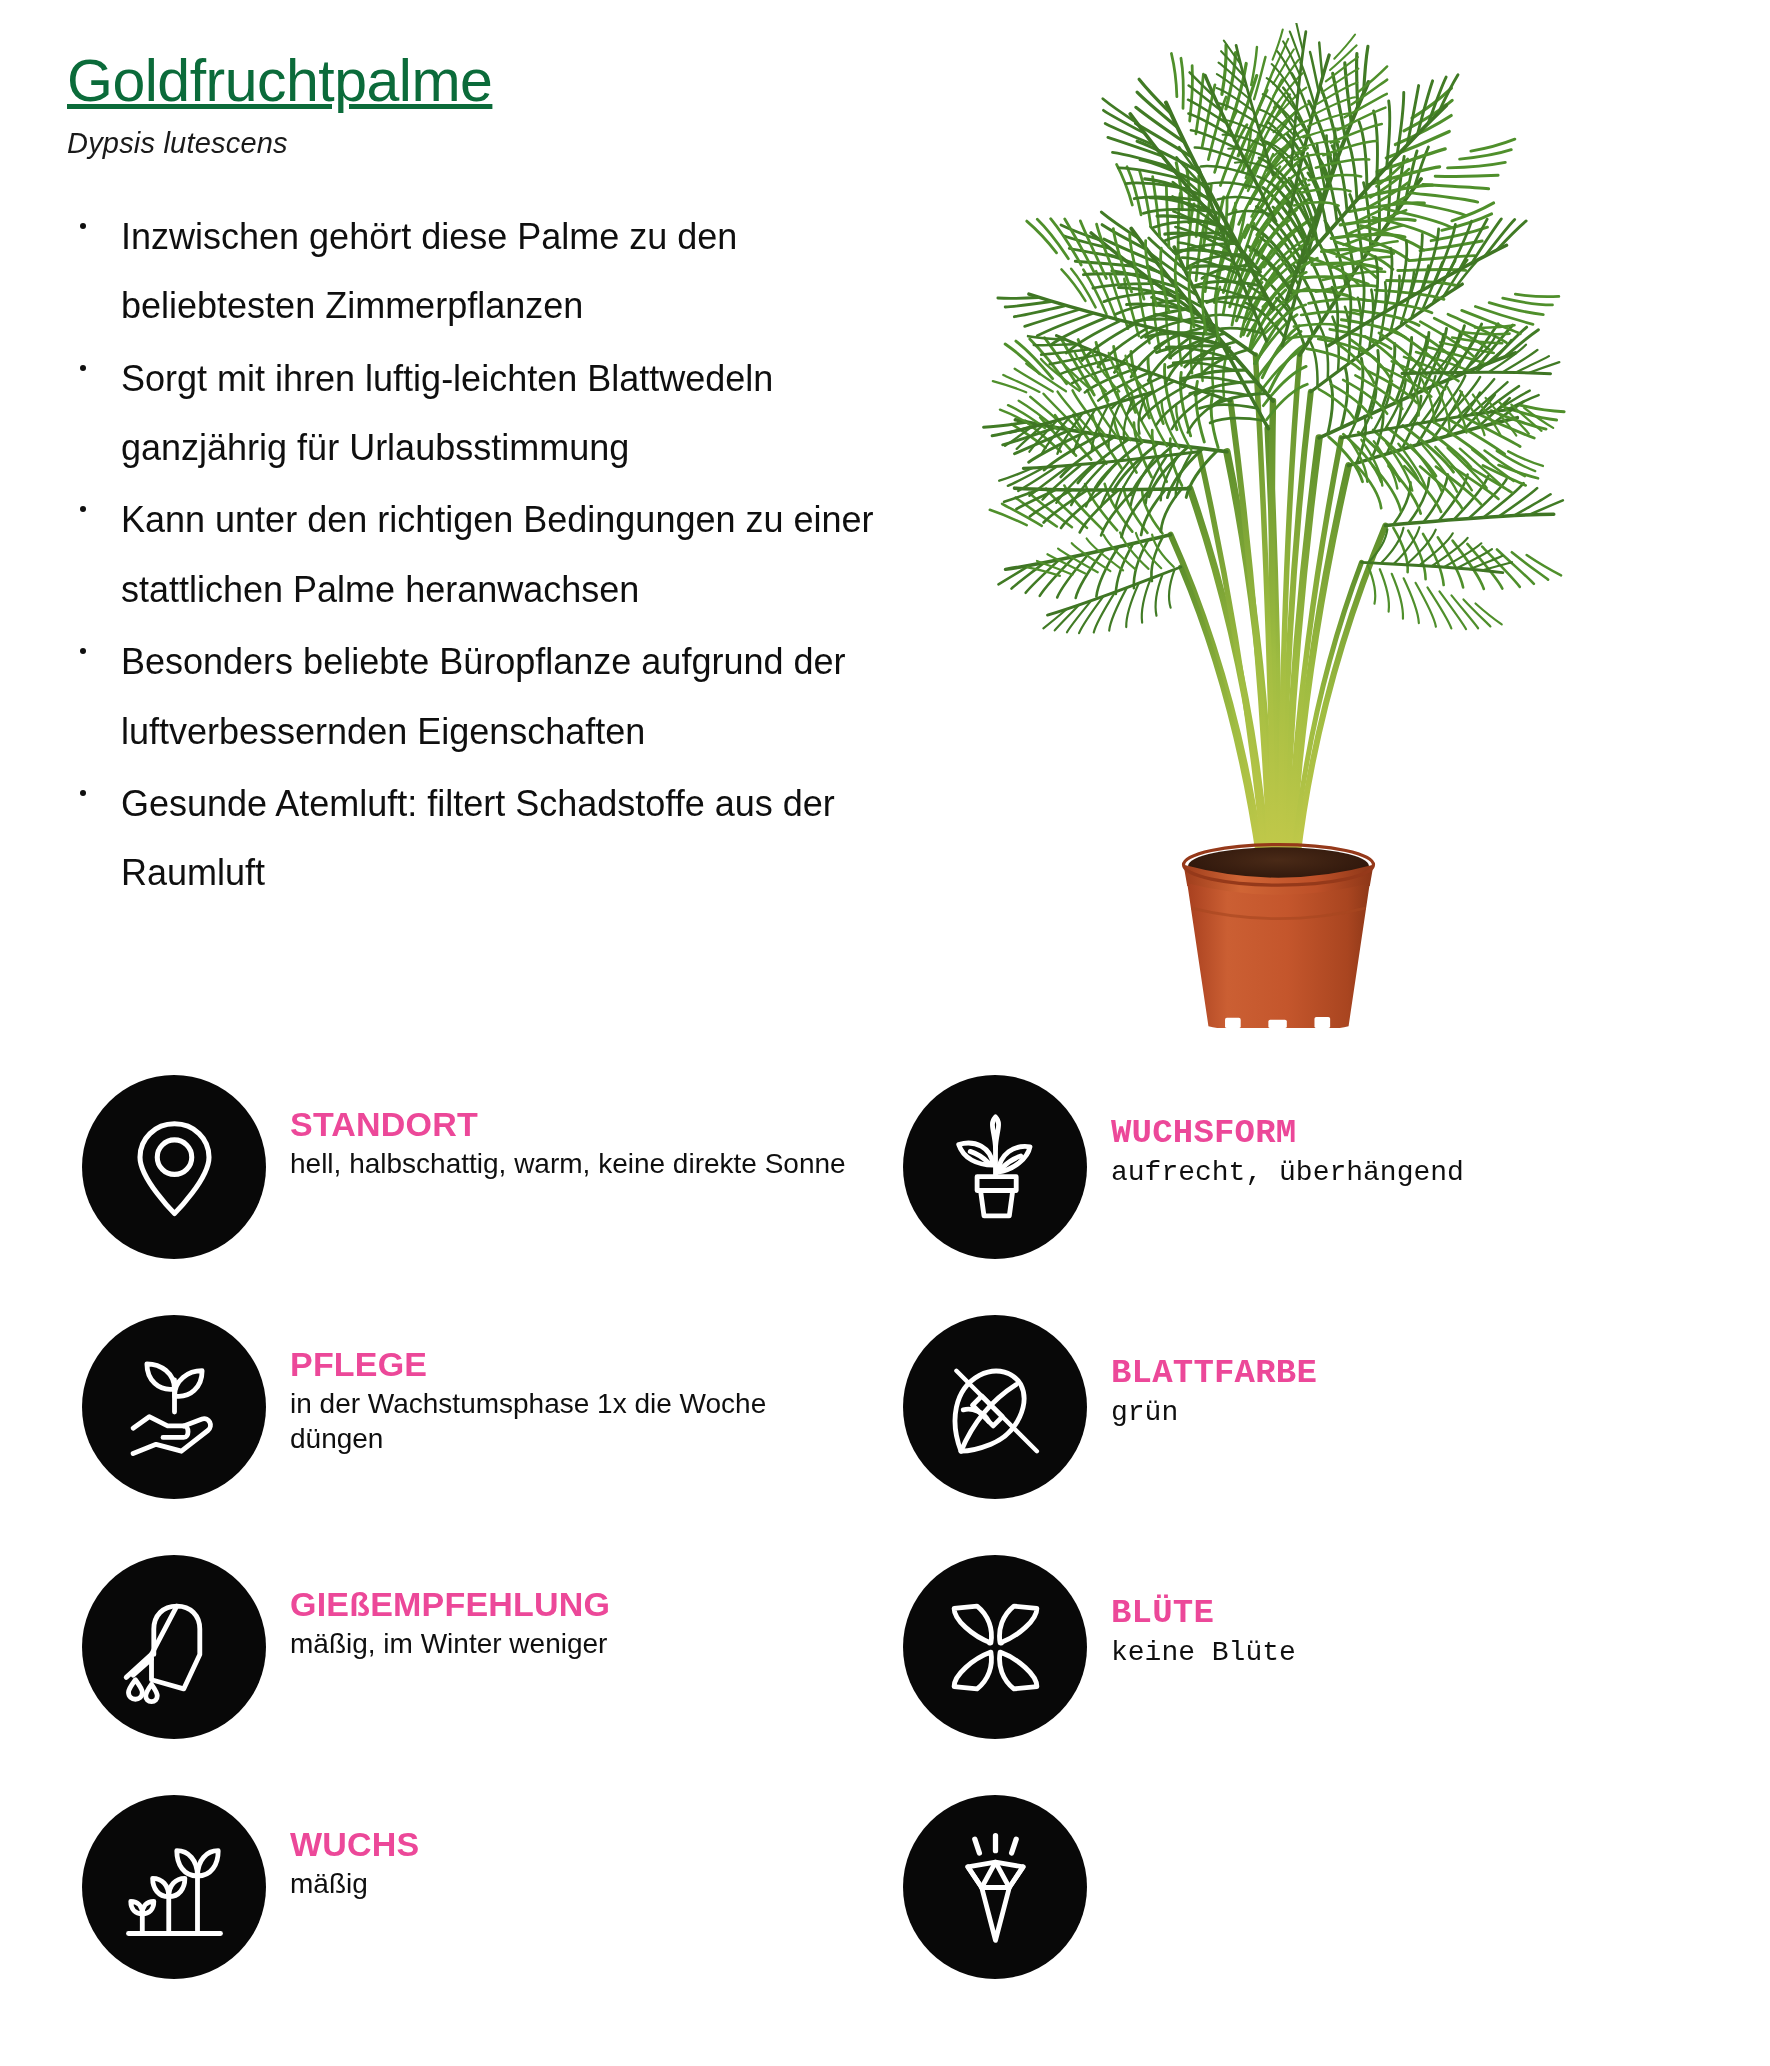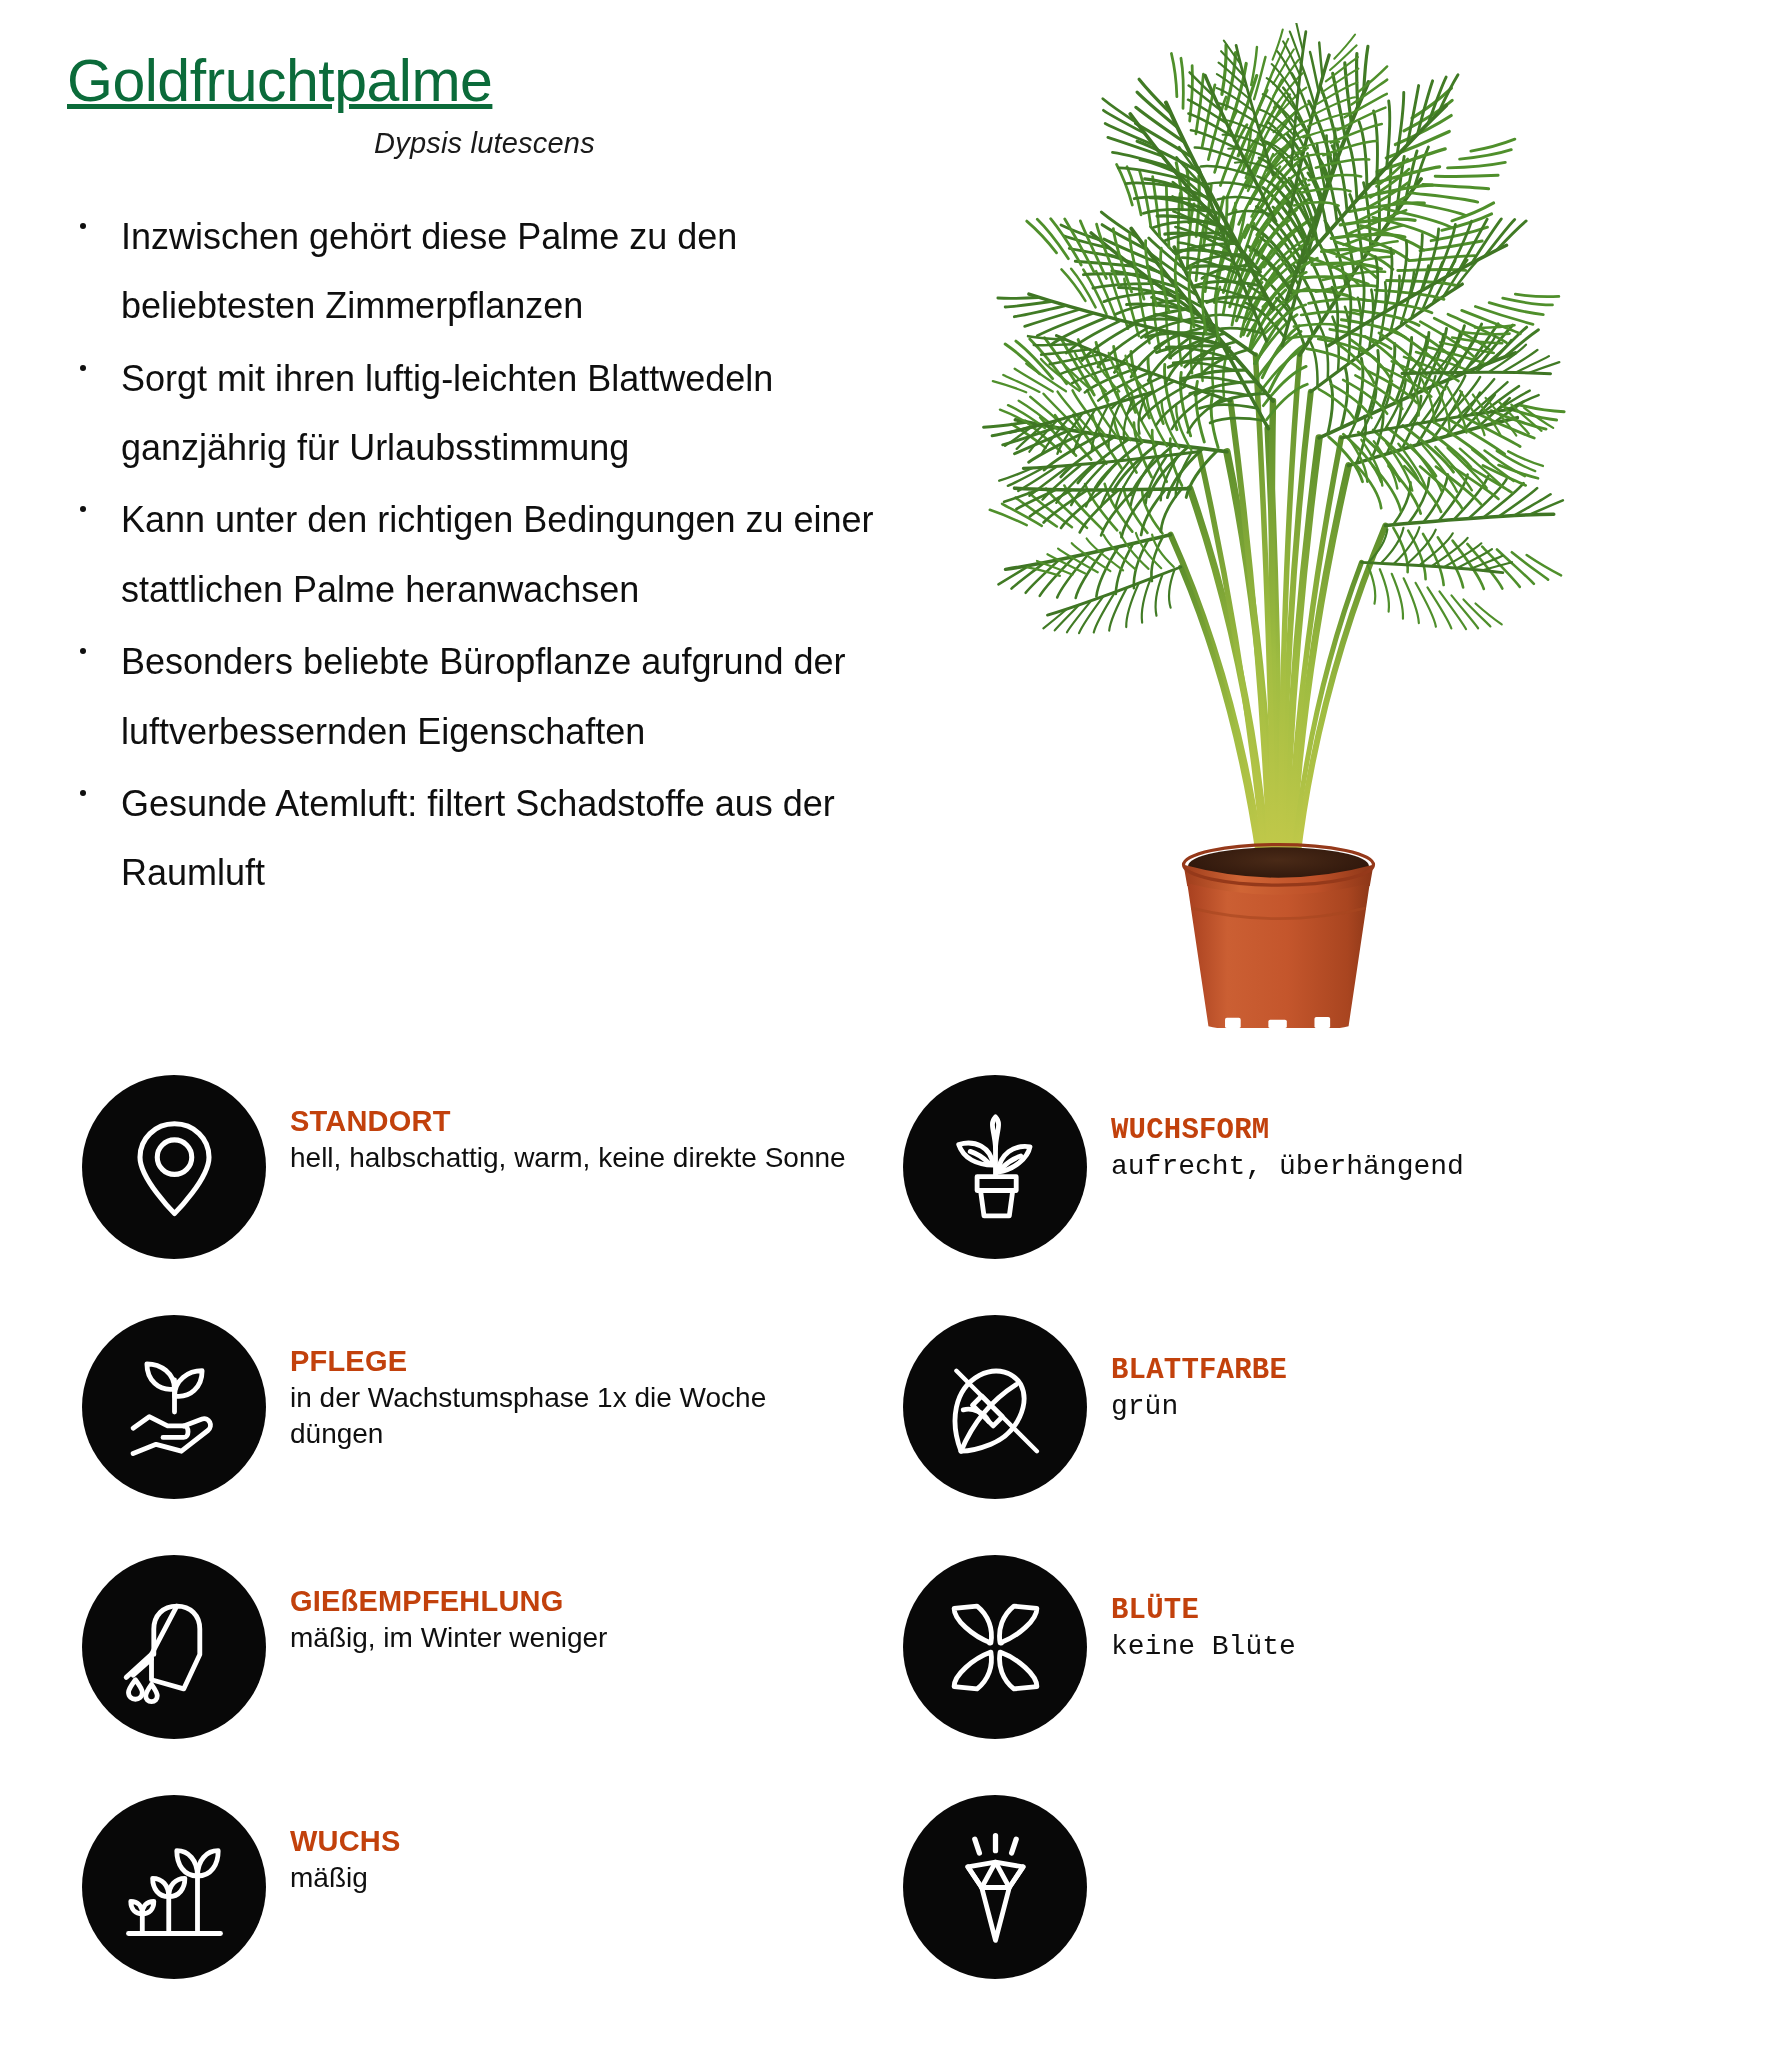--- a/index.html
+++ b/index.html
@@ -40,21 +40,20 @@
     white-space: nowrap;
     text-decoration: underline;
   }
   #plant-latin {
     font-size: 29px;
     font-style: italic;
     font-weight: 400;
     color: #1a1a1a;
     margin: 15.7px 0 0 0;
     letter-spacing: 0.2px;
-    text-align: center;
   }
 
   #bullet-list {
     margin: 42px 0 0 0;
     padding: 0;
     list-style: none;
   }
   #bullet-list li {
     position: relative;
     padding-left: 54px;
@@ -115,25 +114,25 @@
     justify-content: center;
   }
   .attr-icon svg { display:block; width: 115px; height: 115px; }
 
   .attr-text {
     flex: 1 1 auto;
     padding-left: 24px;
     padding-top: 31px;
   }
   .attr-title {
-    font-size: 29px;
+    font-size: 34px;
     font-weight: 700;
     letter-spacing: 0.2px;
     line-height: 1.08;
-    color: #c2410c;
+    color: #ec4899;
     font-stretch: condensed;
     white-space: nowrap;
   }
   .attr-value {
     font-size: 28px;
     font-weight: 400;
     line-height: 1.28;
     color: #0f0f0f;
     margin-top: 2.8px;
     max-width: 576px;

